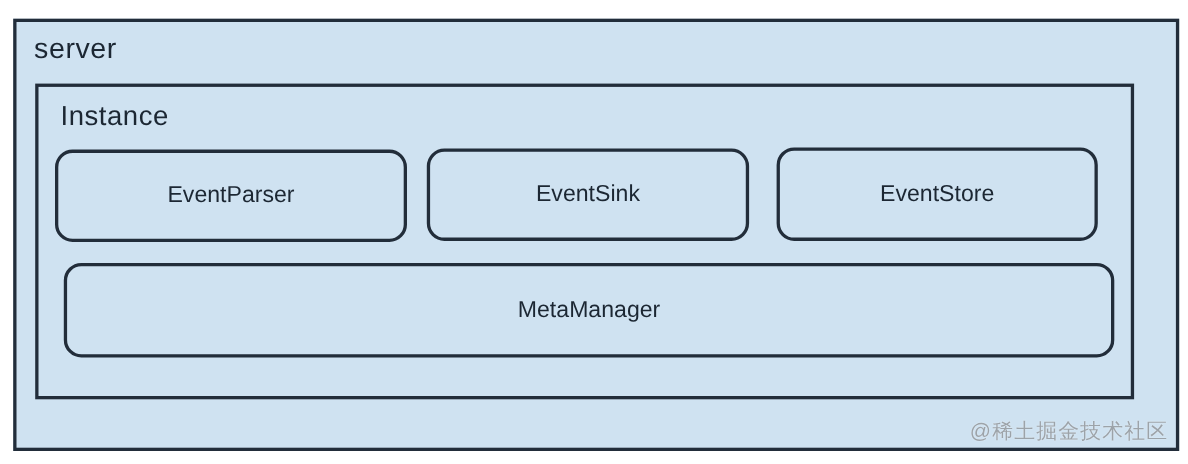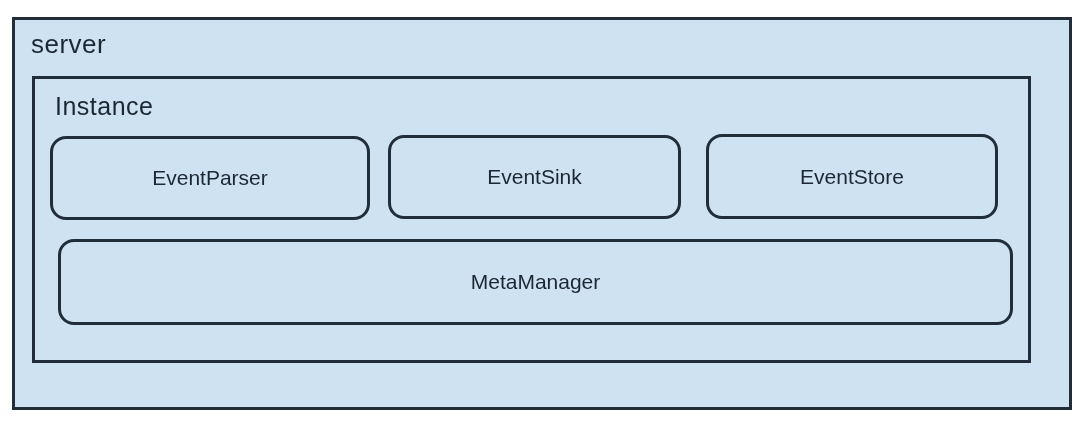--- a/index.html
+++ b/index.html
@@ -102,14 +102,15 @@
 
       <div class="component-box comp-parser">EventParser</div>
 
       <div class="component-box comp-sink">EventSink</div>
 
       <div class="component-box comp-store">EventStore</div>
 
       <div class="component-box meta-box">MetaManager</div>
     </div>
 
+    <div class="watermark">@稀土掘金技术社区</div>
   </div>
 </div>
 
 </body></html>

